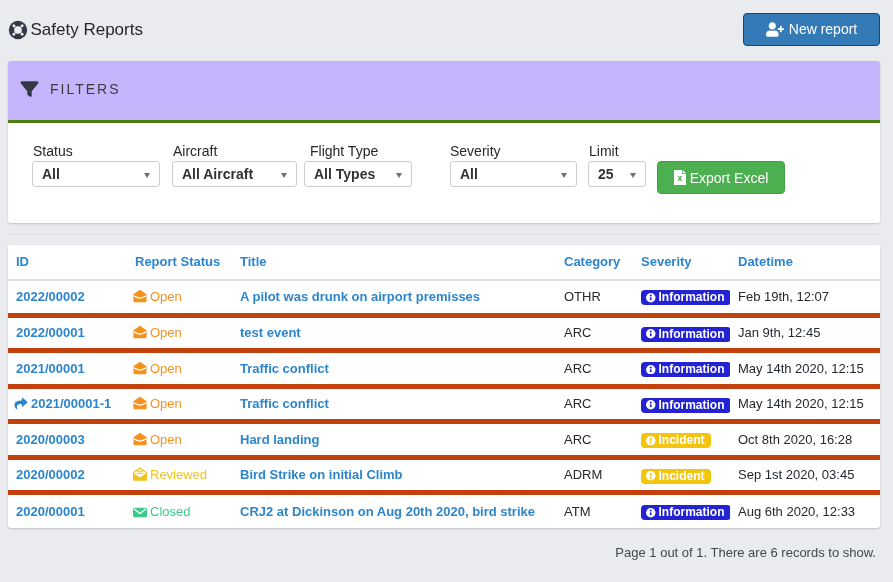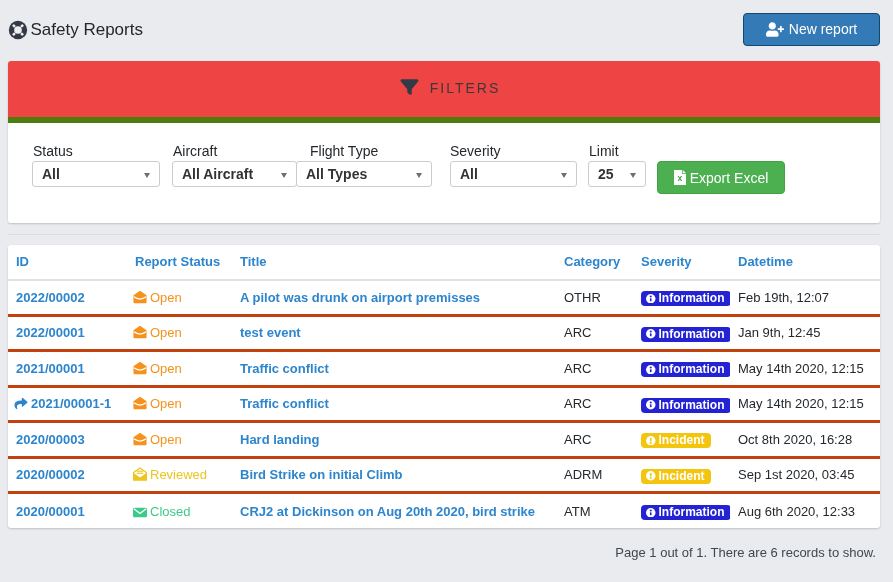--- a/index.html
+++ b/index.html
@@ -12,21 +12,21 @@
 
 
 .btn-new { position:absolute; left:743px; top:12.5px; width:137px; height:33px;
   background:#337ab7; border:1px solid #0c4a6e; border-radius:4px;
   display:flex; align-items:center; justify-content:center; color:#fff; font-size:14px; }
 .btn-new svg { margin-right:5px; }
 
 
 .fcard { position:absolute; left:8px; top:60.5px; width:872px; border-radius:3px;
   box-shadow:0 1px 2px rgba(0,0,0,0.18); overflow:hidden; }
-.fhead { height:62px; background:#ef4444; display:flex; align-items:center; padding-left:12px; border-bottom:6px solid #4d7c0f;justify-content:center; }
+.fhead { height:62px; background:#c4b5fd; display:flex; align-items:center; padding-left:12px; border-bottom:3px solid #4d7c0f; }
 .fhead svg { display:block; }
 .fhead span { margin-left:11px; font-size:14px; letter-spacing:2px; color:#3a3a3a; position:relative; top:-1px; }
 .fbody { height:100px; background:#fff; position:relative; }
 .flabel { position:absolute; top:20px; font-size:14px; color:#24282c; line-height:16px; }
 .fsel { position:absolute; top:38.5px; height:26px; background:#fff; border:1px solid #ccc;
   border-radius:3px; font-size:14px; font-weight:bold; color:#333; line-height:24px;
   padding-left:9px; }
 .fsel:after { content:""; position:absolute; right:9.5px; top:10.5px; border-left:3.6px solid transparent;
   border-right:3.6px solid transparent; border-top:5px solid #6e6e6e; }
 .btn-excel { position:absolute; left:649px; top:38.5px; width:128px; height:33px;
@@ -36,21 +36,21 @@
 
 
 .hrline { position:absolute; left:8px; top:234px; width:872px; height:1px; background:#dadde1; }
 
 
 .tcard { position:absolute; left:8px; top:244.5px; width:872px; height:283px; background:#fff;
   border-radius:3px; box-shadow:0 1px 2px rgba(0,0,0,0.18); overflow:hidden; }
 table { width:872px; border-collapse:collapse; table-layout:fixed; font-size:13px; }
 th { text-align:left; color:#2c85cd; font-size:13px; height:35px; padding:0 0 0 8px;
   border-bottom:2px solid #dee2e6; font-weight:bold; }
-td { height:35.5px; padding:0 0 0 8px; border-top:3px solid #c2410c; white-space:nowrap; overflow:hidden; }
+td { height:35.5px; padding:0 0 0 8px; border-top:5px solid #c2410c; white-space:nowrap; overflow:hidden; }
 tbody tr:first-child td { border-top:none; }
 a.lnk { color:#2c85cd; font-weight:bold; text-decoration:none; }
 .cat, .dt { color:#24292e; }
 .st { font-size:13px; }
 .st svg { vertical-align:-2px; margin-left:-2px; margin-right:3px; }
 .st-open { color:#f5921e; }
 .st-rev { color:#eec41e; }
 .st-cls { color:#3bca8b; }
 .shr { vertical-align:-2px; margin-left:-2px; margin-right:3px; }
 .badge { display:inline-flex; align-items:center; height:15px; border-radius:4px; position:relative; top:1.5px;
@@ -91,21 +91,21 @@
         <path fill="#333a45" d="M3.9 54.9C10.1 40.9 23.9 32 39.2 32h433.6c15.3 0 29.1 8.9 35.3 22.9s3.6 30.3-6.6 41.8L320 320.9V448c0 12.1-6.8 23.2-17.7 28.6s-23.8 4.3-33.5-3l-64-48c-8.1-6-12.8-15.5-12.8-25.6V320.9L10.5 96.8C.3 85.3-2.3 68.8 3.9 54.9z"></path>
       </svg>
     <span>FILTERS</span>
   </div>
   <div class="fbody">
     <div class="flabel" style="left:25px;">Status</div>
     <div class="fsel" style="left:24px; width:128px;">All</div>
     <div class="flabel" style="left:165px;">Aircraft</div>
     <div class="fsel" style="left:164px; width:125px;">All Aircraft</div>
     <div class="flabel" style="left:302px;">Flight Type</div>
-    <div class="fsel" style="left:288px; width:136px;">All Types</div>
+    <div class="fsel" style="left:296px; width:108px;">All Types</div>
     <div class="flabel" style="left:442px;">Severity</div>
     <div class="fsel" style="left:442px; width:127px;">All</div>
     <div class="flabel" style="left:581px;">Limit</div>
     <div class="fsel" style="left:580px; width:58px;">25</div>
     <div class="btn-excel">
       <svg width="12" height="15" viewBox="0 0 12 15">
         <path d="M7.9 0 H0 V15 H12 V4.1 H7.9 Z" fill="#fff"></path>
         <path d="M8.7 0 L12 3.3 H8.7 Z" fill="#fff"></path>
         <text x="5.9" y="10.9" font-size="8.5" font-weight="bold" fill="#3f9e47" text-anchor="middle" font-family="Liberation Sans">x</text>
       </svg>

